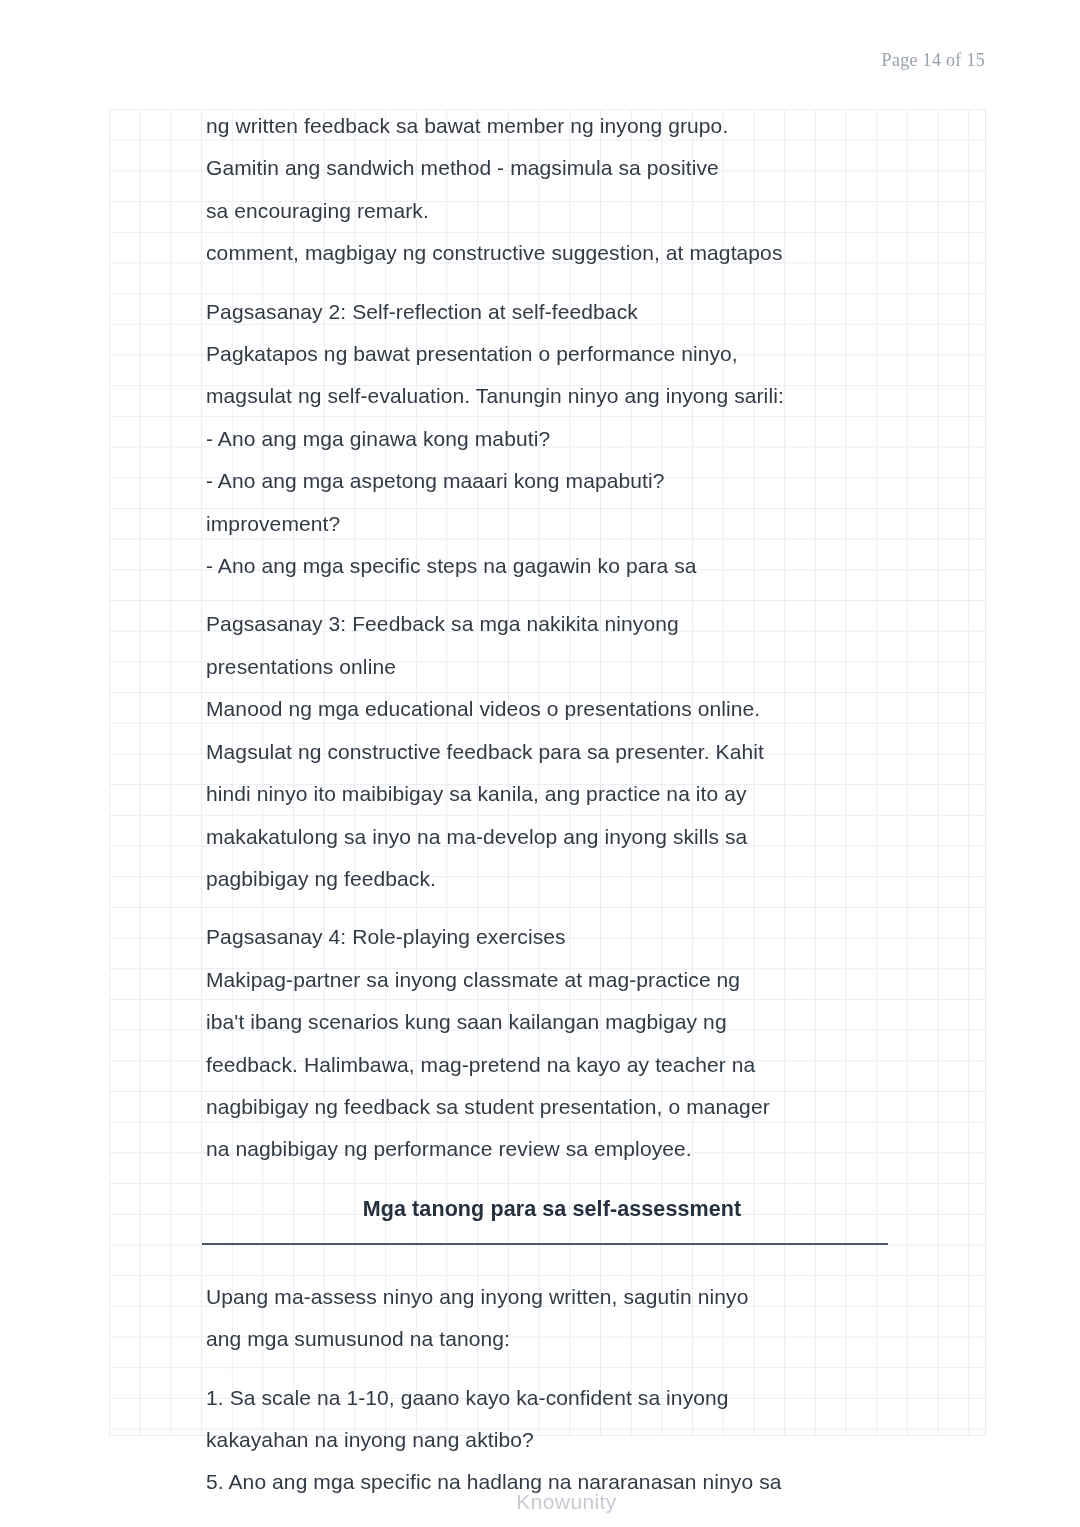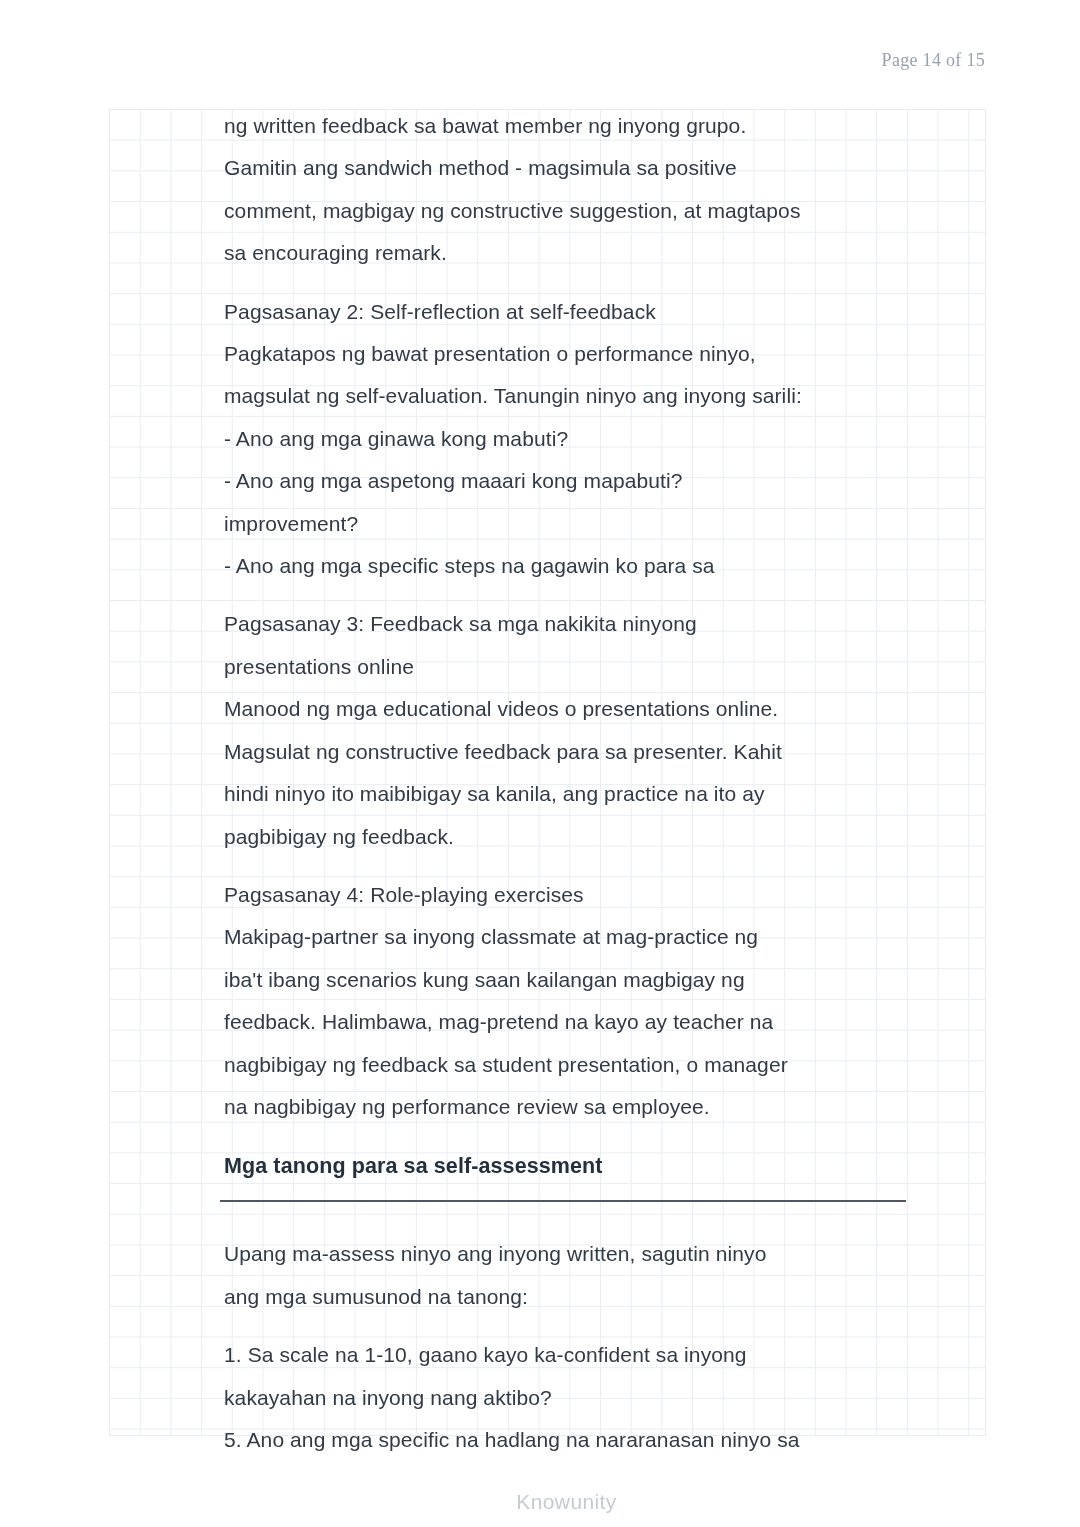--- a/index.html
+++ b/index.html
@@ -33,38 +33,39 @@
   .page-indicator {
     position: absolute;
     top: 38px; right: 99px;
     font-family: "Liberation Serif", serif;
     font-size: 18px;
     color: var(--muted);
     letter-spacing: 0.3px;
   }
   .content {
     position: absolute;
-    left: 208px; top: 91px;
+    left: 190px; top: 91px;
     width: 700px;
     color: var(--text);
     font-size: 21px;
   }
   .para { margin: 0 0 20px 0; }
   .line {
     line-height: 38.4px;
     white-space: pre;
     letter-spacing: 0.1px;
   }
   .section-heading {
     margin-top: 13px;
     font-size: 21.5px;
     font-weight: bold;
     color: var(--heading);
     line-height: 40px;
     letter-spacing: 0.1px;
+    text-align: center;
   }
   .divider {
     border: none;
     border-top: 2px solid var(--rule);
     width: 686px;
     margin: 14px 0 0 0;
   }
   .after-divider { margin-top: 33px; }
   .footer-brand {
     position: absolute;
@@ -82,40 +83,41 @@
 
 <div class="grid-paper"></div>
 
 <div class="page-indicator">Page 14 of 15</div>
 
 <div class="content">
 
   <div class="para">
       <div class="line">ng written feedback sa bawat member ng inyong grupo.</div>
       <div class="line">Gamitin ang sandwich method - magsimula sa positive</div>
+      <div class="line">sa encouraging remark.</div>
       <div class="line">comment, magbigay ng constructive suggestion, at magtapos</div>
-      <div class="line">sa encouraging remark.</div>
     </div>
 
   <div class="para">
       <div class="line">Pagsasanay 2: Self-reflection at self-feedback</div>
       <div class="line">Pagkatapos ng bawat presentation o performance ninyo,</div>
       <div class="line">magsulat ng self-evaluation. Tanungin ninyo ang inyong sarili:</div>
       <div class="line">- Ano ang mga ginawa kong mabuti?</div>
       <div class="line">- Ano ang mga aspetong maaari kong mapabuti?</div>
       <div class="line">improvement?</div>
       <div class="line">- Ano ang mga specific steps na gagawin ko para sa</div>
     </div>
 
   <div class="para">
       <div class="line">Pagsasanay 3: Feedback sa mga nakikita ninyong</div>
       <div class="line">presentations online</div>
       <div class="line">Manood ng mga educational videos o presentations online.</div>
       <div class="line">Magsulat ng constructive feedback para sa presenter. Kahit</div>
       <div class="line">hindi ninyo ito maibibigay sa kanila, ang practice na ito ay</div>
+      <div class="line">makakatulong sa inyo na ma-develop ang inyong skills sa</div>
       <div class="line">pagbibigay ng feedback.</div>
     </div>
 
   <div class="para">
       <div class="line">Pagsasanay 4: Role-playing exercises</div>
       <div class="line">Makipag-partner sa inyong classmate at mag-practice ng</div>
       <div class="line">iba't ibang scenarios kung saan kailangan magbigay ng</div>
       <div class="line">feedback. Halimbawa, mag-pretend na kayo ay teacher na</div>
       <div class="line">nagbibigay ng feedback sa student presentation, o manager</div>
       <div class="line">na nagbibigay ng performance review sa employee.</div>

